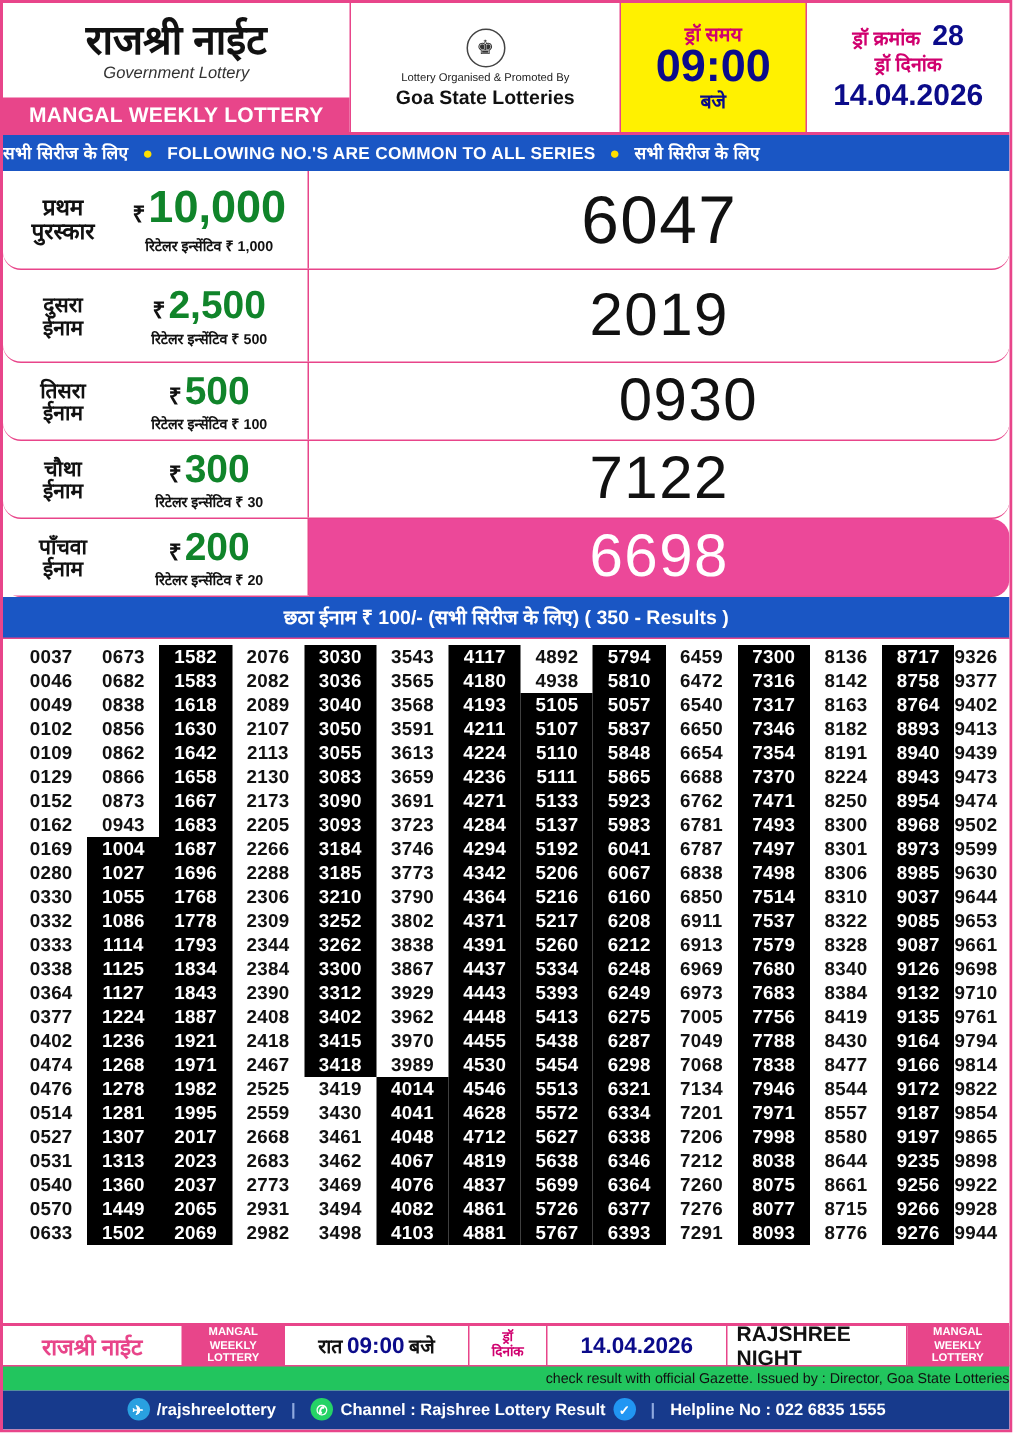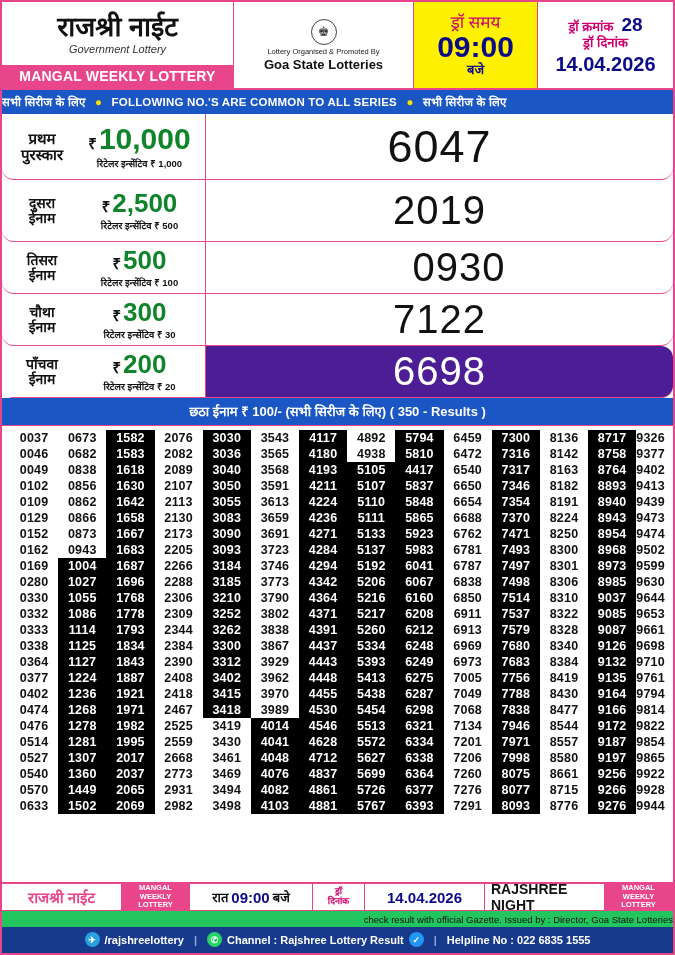--- a/index.html
+++ b/index.html
@@ -93,21 +93,21 @@
   .hdr-time {
     width: 124px;
     background: #fff100;
     border-right: 1px solid #e8458a;
     display: flex;
     flex-direction: column;
     align-items: center;
     justify-content: center;
     line-height: 1.05;
   }
-  .hdr-time .lbl { font-size: 17px; font-weight: normal; color: #d0006f; }
+  .hdr-time .lbl { font-size: 13px; font-weight: bold; color: #d0006f; }
   .hdr-time .val { font-size: 30px; font-weight: bold; color: #0b0b8a; }
   .hdr-time .unit { font-size: 13px; font-weight: bold; color: #0b0b8a; }
   .hdr-draw {
     flex: 1;
     display: flex;
     flex-direction: column;
     align-items: center;
     justify-content: center;
     line-height: 1.1;
   }
@@ -182,21 +182,21 @@
     letter-spacing: 1px;
     color: #111;
     font-family: "Liberation Sans", sans-serif;
   }
   .r1 { height: 66px; }
   .r1 .prize-amt { font-size: 30px; }
   .r1 .prize-right { font-size: 45px; }
   .r2 { height: 62px; }
   .r3 { height: 52px; gap: 39px; }
   .r4 { height: 52px; }
-  .r5 { height: 52px; background: #4c1d95; }
+  .r5 { height: 52px; background: #ec4899; }
   .r5 .prize-left { background: #fff; }
   .r5 .prize-right { color: #fff; }
 
   
   .sixth-bar {
     background: #1a56c4;
     color: #fff;
     text-align: center;
     font-size: 13px;
     font-weight: bold;
@@ -457,21 +457,21 @@
           </tr>
           <tr>
             <td>0049</td>
             <td>0838</td>
             <td class="hl">1618</td>
             <td>2089</td>
             <td class="hl">3040</td>
             <td>3568</td>
             <td class="hl">4193</td>
             <td class="hl">5105</td>
-            <td class="hl">4417</td>
+            <td class="hl">5057</td>
             <td>6540</td>
             <td class="hl">7317</td>
             <td>8163</td>
             <td class="hl">8764</td>
             <td>9402</td>
           </tr>
           <tr>
             <td>0102</td>
             <td>0856</td>
             <td class="hl">1630</td>
@@ -751,20 +751,36 @@
             <td>3461</td>
             <td class="hl">4048</td>
             <td class="hl">4712</td>
             <td class="hl">5627</td>
             <td class="hl">6338</td>
             <td>7206</td>
             <td class="hl">7998</td>
             <td>8580</td>
             <td class="hl">9197</td>
             <td>9865</td>
+          </tr>
+          <tr>
+            <td>0531</td>
+            <td class="hl">1313</td>
+            <td class="hl">2023</td>
+            <td>2683</td>
+            <td>3462</td>
+            <td class="hl">4067</td>
+            <td class="hl">4819</td>
+            <td class="hl">5638</td>
+            <td class="hl">6346</td>
+            <td>7212</td>
+            <td class="hl">8038</td>
+            <td>8644</td>
+            <td class="hl">9235</td>
+            <td>9898</td>
           </tr>
           <tr>
             <td>0540</td>
             <td class="hl">1360</td>
             <td class="hl">2037</td>
             <td>2773</td>
             <td>3469</td>
             <td class="hl">4076</td>
             <td class="hl">4837</td>
             <td class="hl">5699</td>

